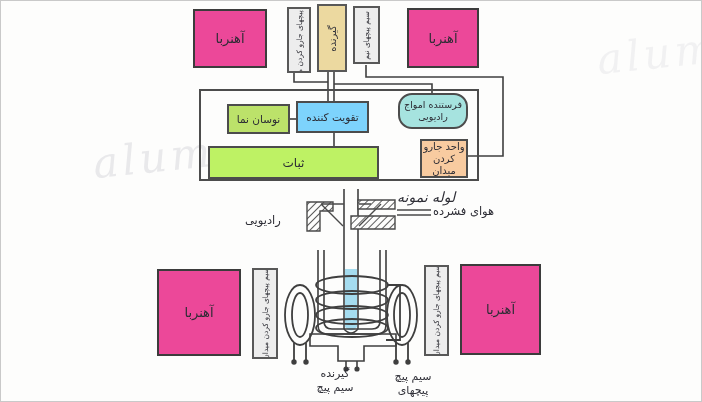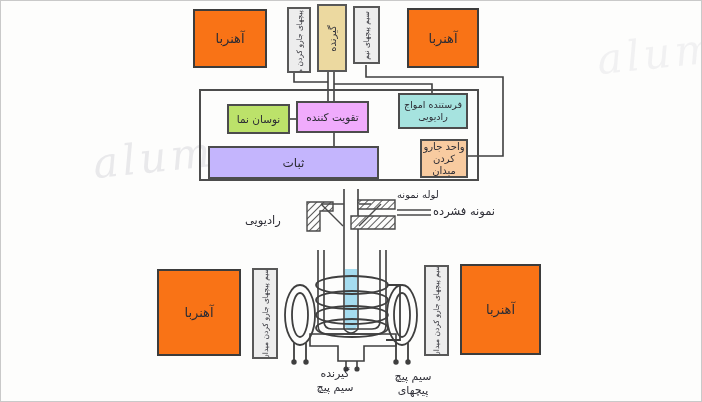--- a/index.html
+++ b/index.html
@@ -3,43 +3,43 @@
 <meta charset="utf-8">
 <style>
   html,body{margin:0;padding:0;background:#fff;}
   .canvas{
     position:relative;width:702px;height:402px;background:#fdfdfc;
     font-family:"DejaVu Sans",sans-serif;overflow:hidden;
     border:1px solid #c9c9c9;box-sizing:border-box;color:#2c2c34;
   }
   .abs{position:absolute;box-sizing:border-box;}
   .magnet{
-    background:#f97316;border:2.5px solid #3c3c3c;
+    background:#ec4899;border:2.5px solid #3c3c3c;
     display:flex;align-items:center;justify-content:center;
     font-size:13px;direction:rtl;letter-spacing:0.5px;
   }
   .vbox{
     background:#ededed;border:2px solid #585858;
     display:flex;align-items:center;justify-content:center;overflow:hidden;
   }
   .vbox span{
     transform:rotate(-90deg);white-space:nowrap;font-size:7.5px;direction:rtl;color:#33333a;
   }
   .vbox.tan{background:#ecd9a0;}
   .vbox.tan span{font-size:10px;}
   .console-frame{border:2px solid #4c4c4c;background:transparent;}
   .cbox{
     border:2px solid #4c4c4c;display:flex;align-items:center;justify-content:center;
     text-align:center;font-size:10.5px;direction:rtl;line-height:12px;padding:1px;
   }
   .green{background:#bce26a;}
-  .orange{background:#f0abfc;}
-  .cyan{background:#a6e3df;font-size:9.5px;}
+  .orange{background:#7dd3fc;}
+  .cyan{background:#a6e3df;font-size:9.5px;border-radius:14px;}
   .peach{background:#f8cba0;font-size:10px;}
-  .purple{background:#c4b5fd;font-size:12px;}
+  .purple{background:#bef264;font-size:12px;}
   .lbl{
     position:absolute;direction:rtl;font-size:11.5px;color:#2e2e36;
     white-space:nowrap;
   }
   .lbl2{
     position:absolute;direction:rtl;font-size:11px;color:#2e2e36;
     text-align:center;line-height:13.5px;
   }
   svg.linework{position:absolute;left:0;top:0;pointer-events:none;}
   .watermark{
@@ -154,25 +154,25 @@
   <div class="abs cbox green" style="left:198px;top:103px;width:63px;height:30px;margin-left:28px;">نوسان نما</div>
 
   <div class="abs cbox orange" style="left:295px;top:100px;width:73px;height:32px;">تقویت کننده</div>
 
   <div class="abs cbox cyan" style="left:397px;top:92px;width:70px;height:36px;">فرستنده امواج رادیویی</div>
 
   <div class="abs cbox peach" style="left:419px;top:138px;width:48px;height:39px;">واحد جارو کردن میدان</div>
 
   <div class="abs cbox purple" style="left:207px;top:145px;width:171px;height:33px;">ثبات</div>
 
-  <div class="lbl" style="left:396px;top:188px;font-size:10px;">لوله نمونه</div>
+  <div class="lbl" style="left:396px;top:188px;font-size:14px;font-style:italic;">لوله نمونه</div>
 
   <div class="lbl" style="left:244px;top:212px;">رادیویی</div>
 
-  <div class="lbl" style="left:432px;top:203px;">نمونه فشرده</div>
+  <div class="lbl" style="left:432px;top:203px;">هوای فشرده</div>
 
   <div class="abs magnet" style="left:156px;top:268px;width:84px;height:87px;">آهنربا</div>
 
   <div class="abs vbox" style="left:251px;top:267px;width:26px;height:91px;">
     <span>سیم پیچهای جارو کردن میدان</span>
   </div>
 
   <div class="abs vbox" style="left:423px;top:264px;width:25px;height:91px;">
     <span>سیم پیچهای جارو کردن میدان</span>
   </div>

